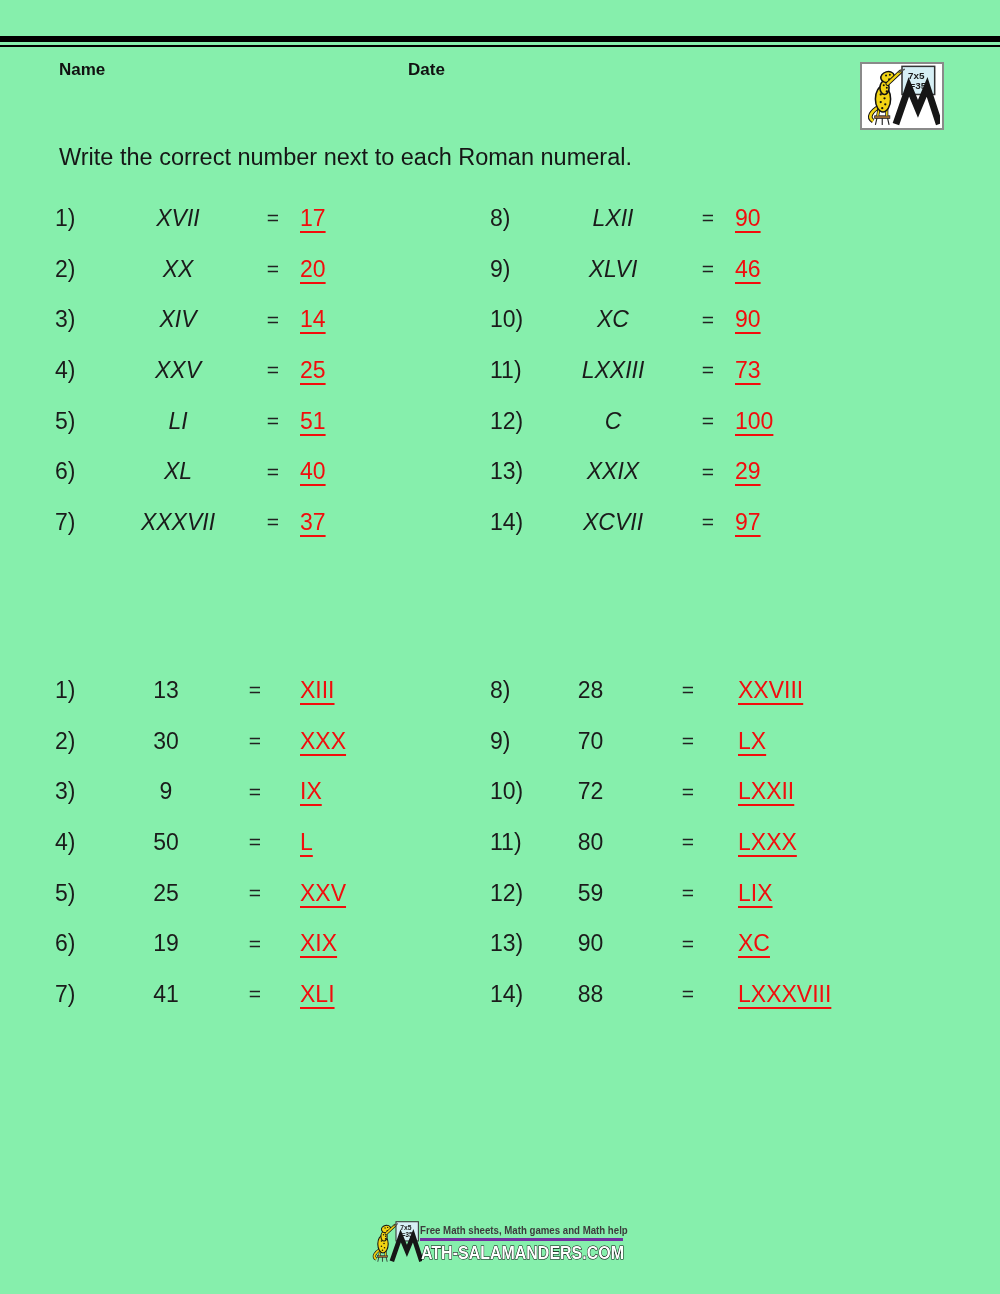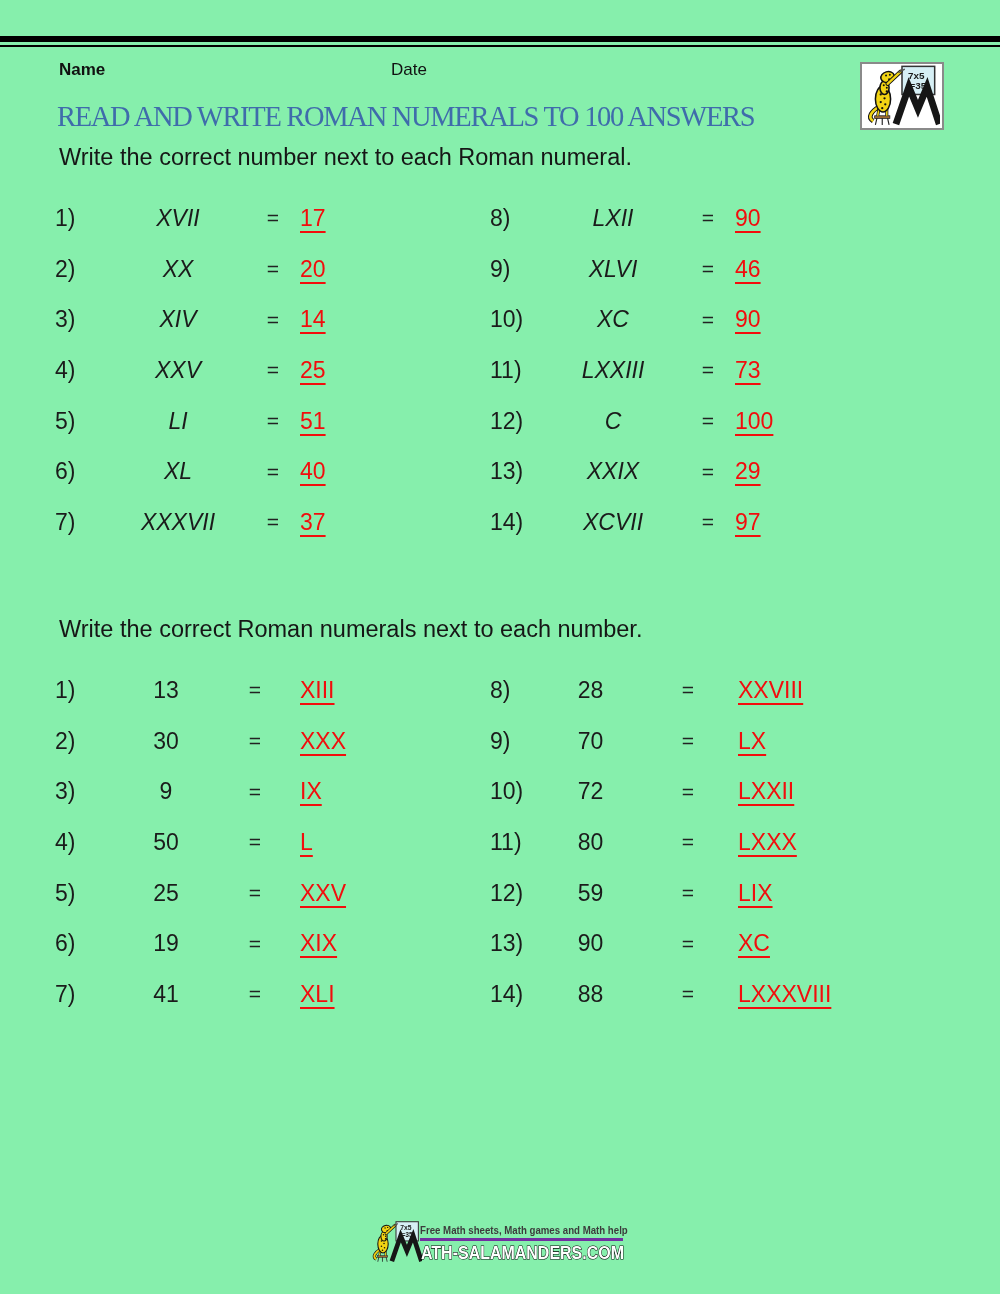--- a/index.html
+++ b/index.html
@@ -9,21 +9,21 @@
     width:1000px;height:1294px;
     background:#86efac;
     font-family:"Liberation Sans", sans-serif;
     color:#1b1b1b;
     overflow:hidden;
     margin:0 auto;
   }
   .rule-thick{position:absolute;left:0;top:36px;width:1000px;height:6px;background:#000;}
   .rule-thin{position:absolute;left:0;top:45px;width:1000px;height:2px;background:#000;}
   .name-label{position:absolute;left:59px;top:60px;font-size:17px;font-weight:600;color:#111;}
-  .date-label{position:absolute;left:391px;top:60px;font-size:17px;font-weight:400;color:#111;}
+  .date-label{position:absolute;left:408px;top:60px;font-size:17px;font-weight:700;color:#111;}
   .logo-box{
     position:absolute;left:860px;top:62px;width:84px;height:68px;
     background:#ffffff;border:2px solid #8a8a8a;box-sizing:border-box;
     display:flex;align-items:center;justify-content:center;
   }
   .page-title{
     position:absolute;left:57px;top:101px;width:820px;
     font-family:"Liberation Serif", serif;
     font-size:28.5px;letter-spacing:-1.3px;
     color:#3f6cab;white-space:nowrap;
@@ -110,21 +110,20 @@
         <circle cx="24" cy="58" r="1.5"></circle>
           <circle cx="30" cy="36" r="1.5"></circle>
         <circle cx="26" cy="28" r="1.3"></circle>
           <circle cx="30" cy="31" r="1.3"></circle>
         <circle cx="29" cy="15" r="1.3"></circle>
           <circle cx="33" cy="20" r="1.3"></circle>
       </g>
     </svg>
   </div>
 
-  <div class="page-title">READ AND WRITE ROMAN NUMERALS TO 100 ANSWERS</div>
 
   <div class="instruction" id="instr1">Write the correct number next to each Roman numeral.</div>
 
   <div class="half h-s1" id="s1-left">
     <div class="row">
         <span class="c-label">1)</span>
         <span class="c-q">XVII</span>
         <span class="c-gap"></span>
         <span class="c-eq">=</span>
         <span class="c-sp"></span>
@@ -232,21 +231,20 @@
     <div class="row">
         <span class="c-label">14)</span>
         <span class="c-q">XCVII</span>
         <span class="c-gap"></span>
         <span class="c-eq">=</span>
         <span class="c-sp"></span>
         <span class="c-ans">97</span>
       </div>
   </div>
 
-  <div class="instruction" id="instr2">Write the correct Roman numerals next to each number.</div>
 
   <div class="half h-s2l" id="s2-left">
     <div class="row">
         <span class="c-label">1)</span>
         <span class="c-q">13</span>
         <span class="c-gap"></span>
         <span class="c-eq">=</span>
         <span class="c-sp"></span>
         <span class="c-ans">XIII</span>
       </div>

